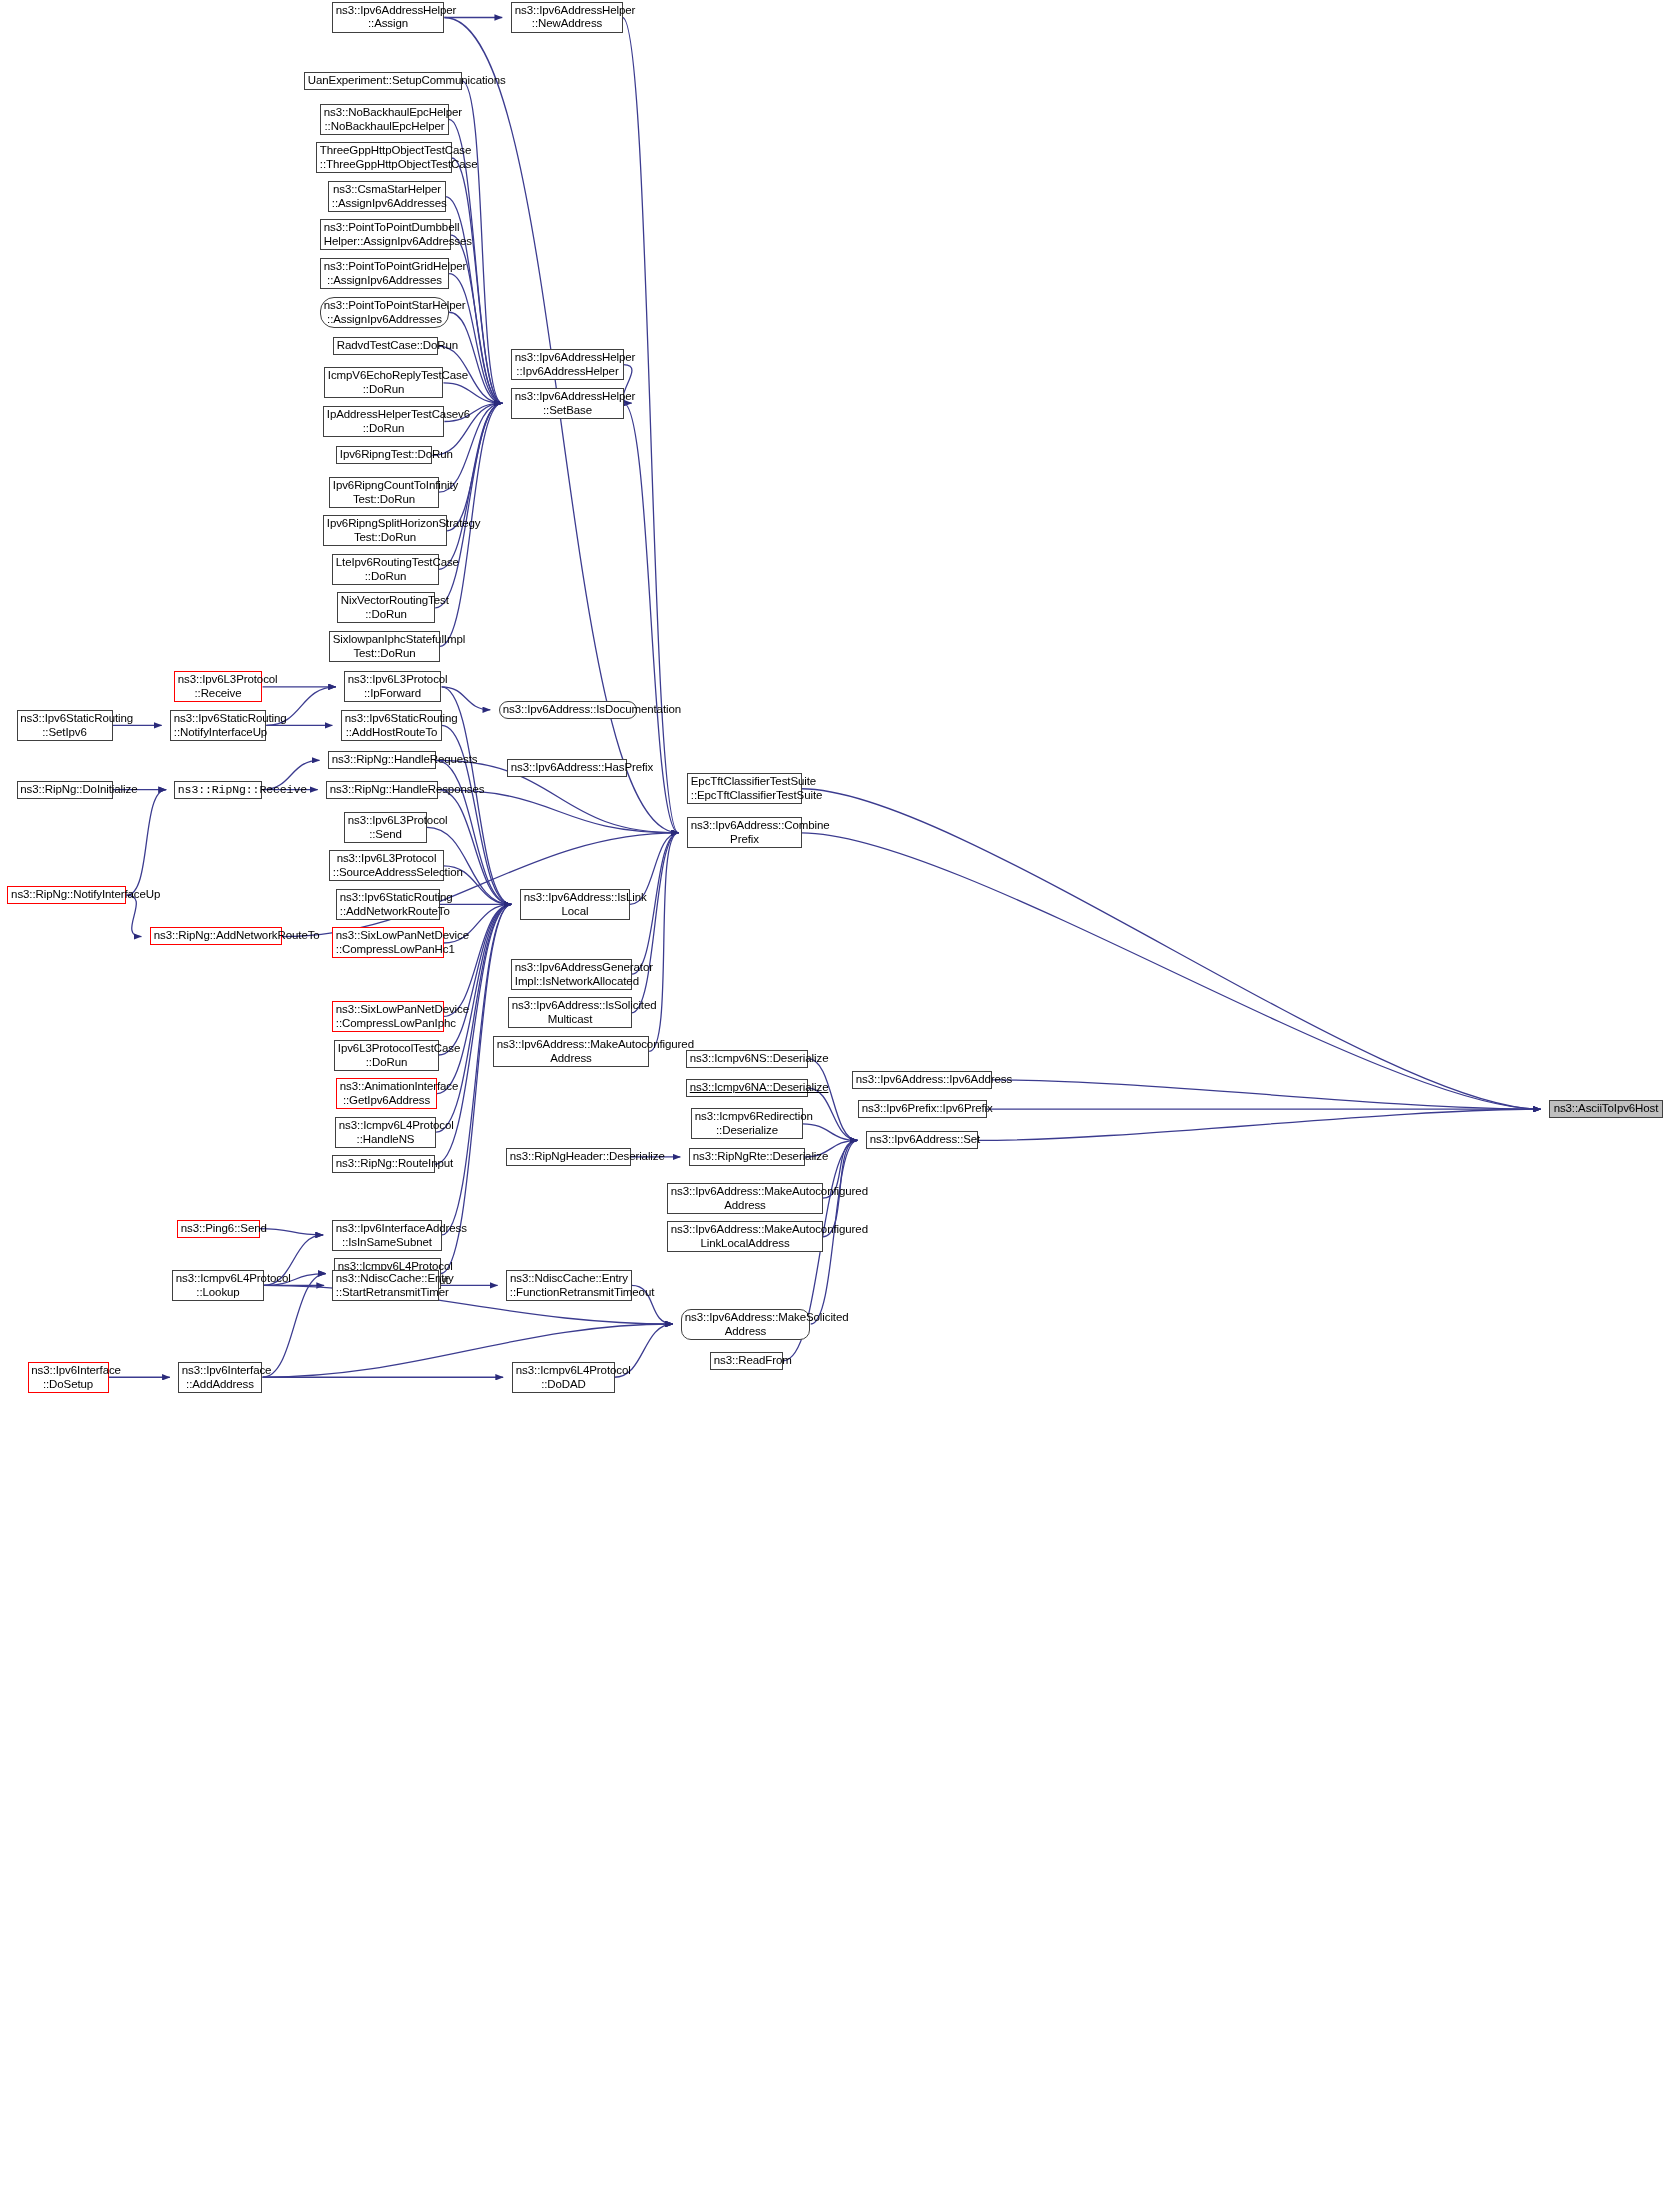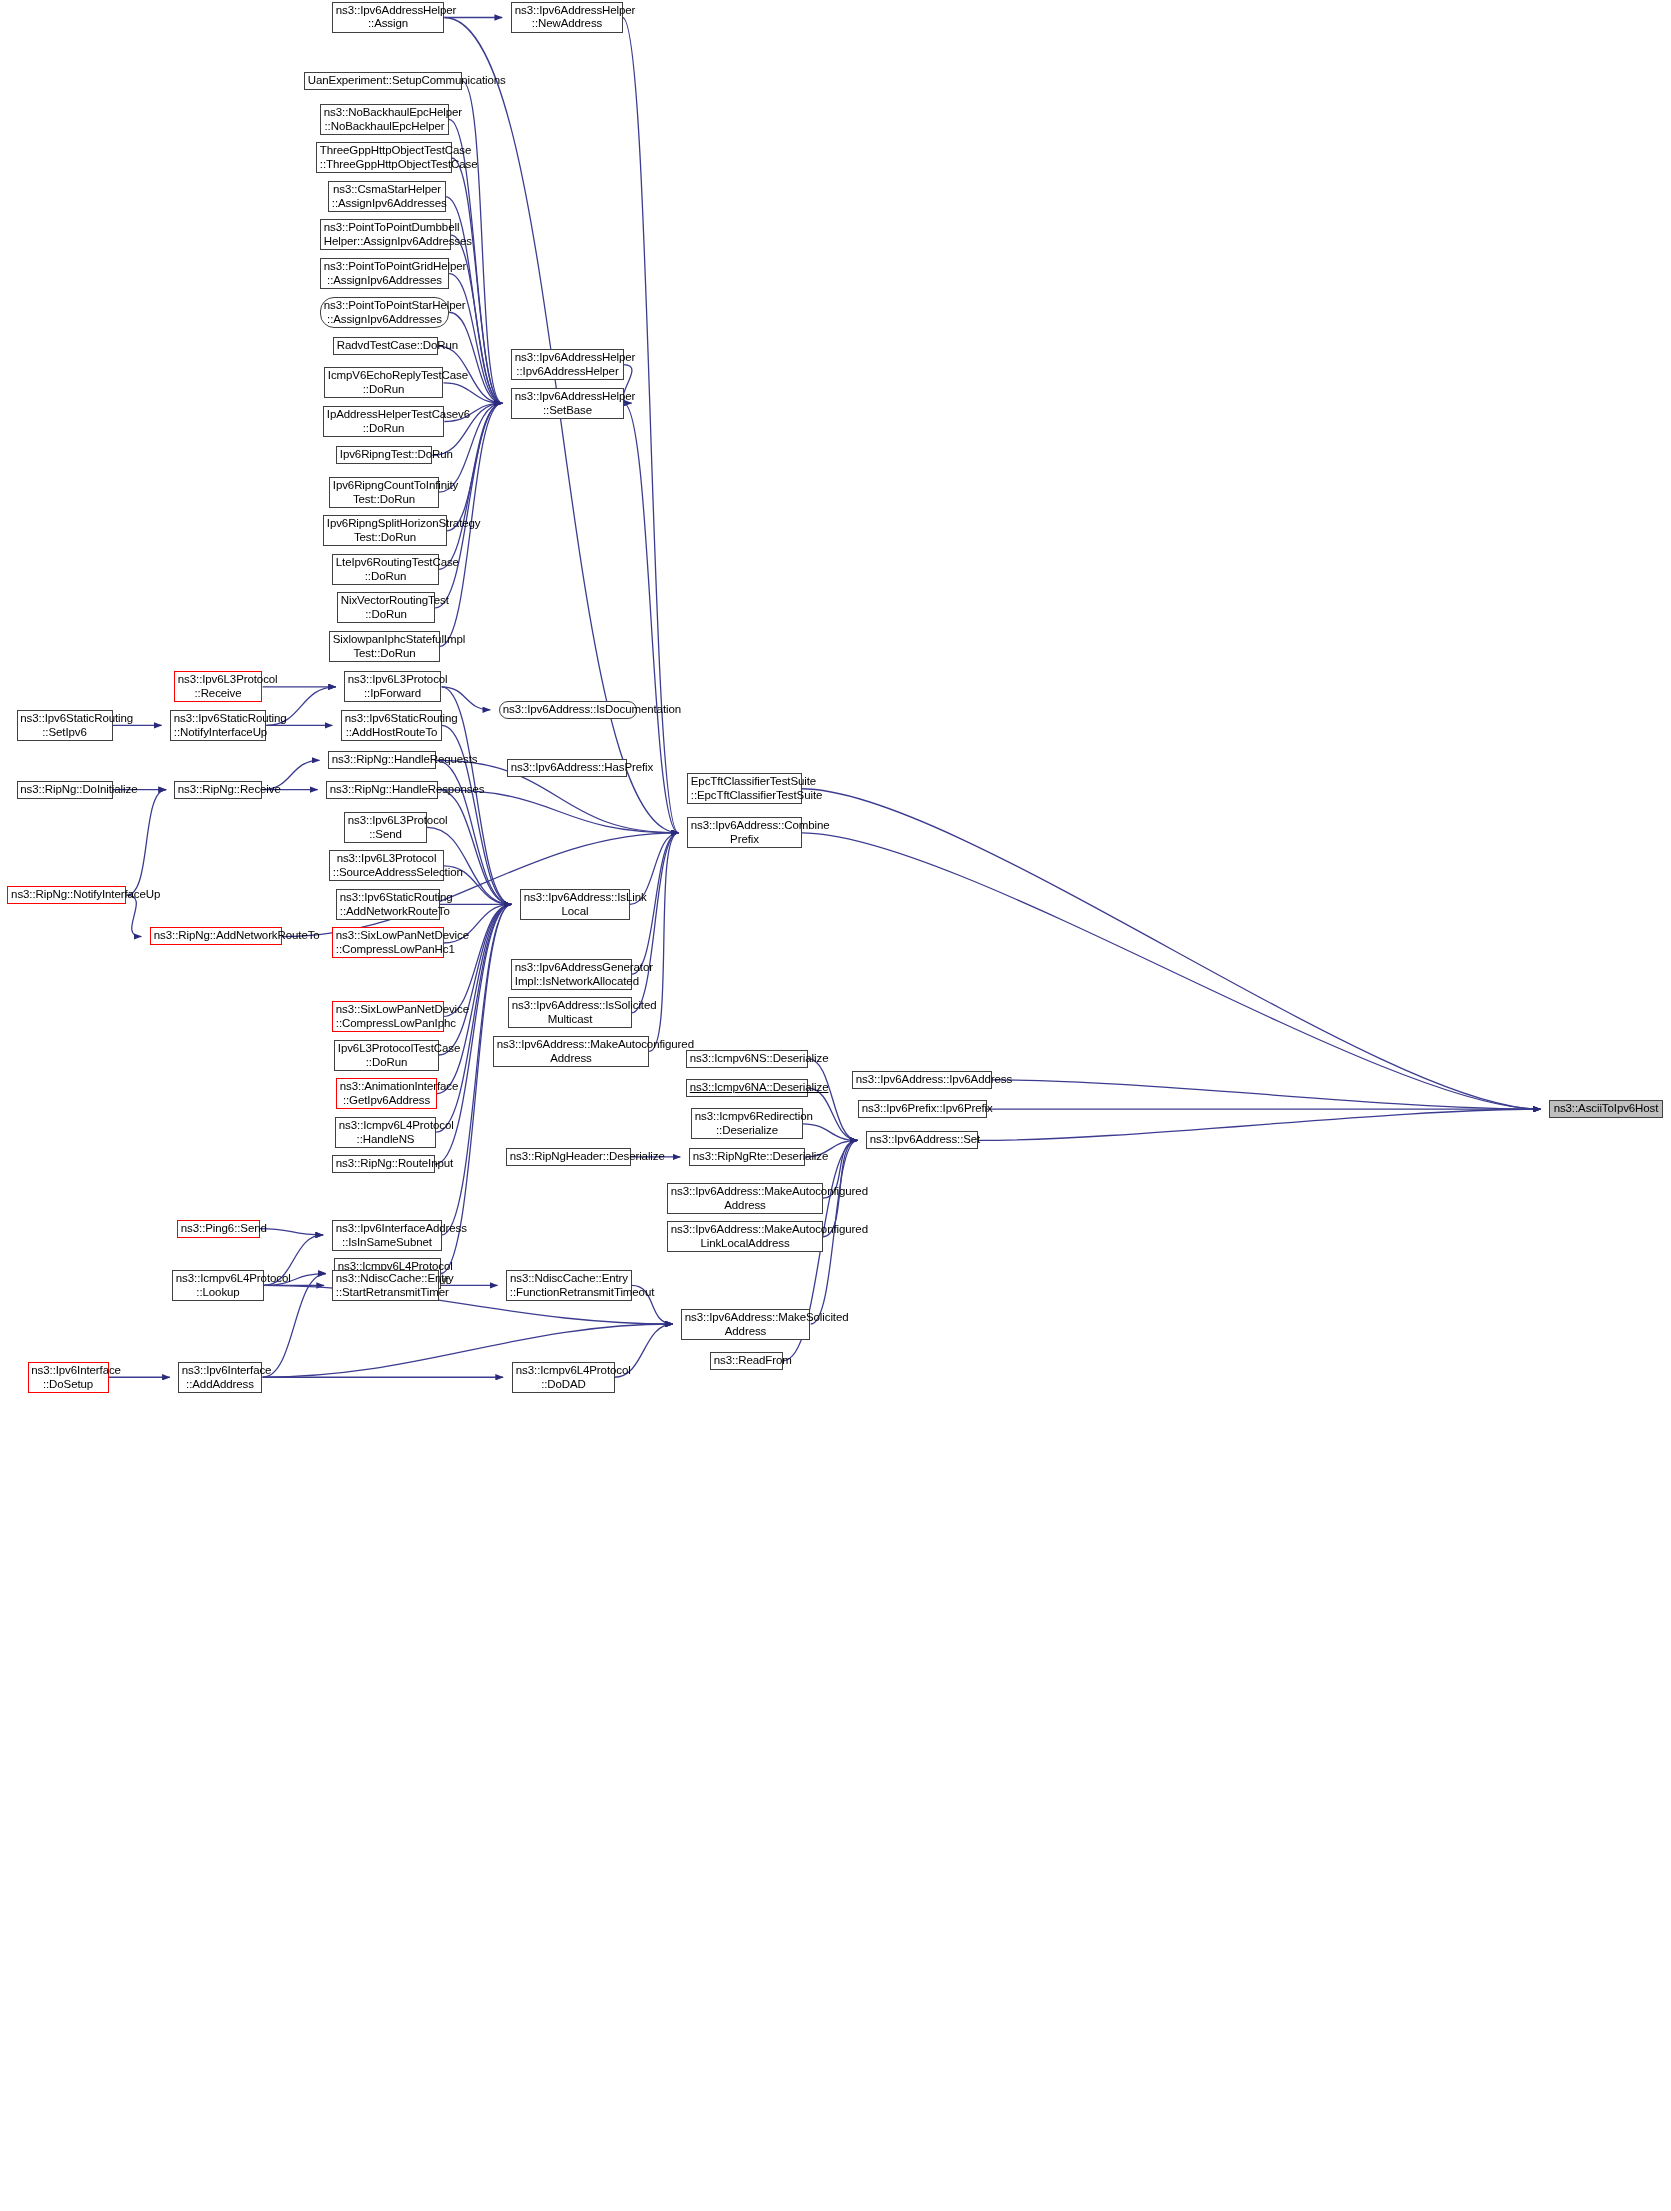--- a/index.html
+++ b/index.html
@@ -169,21 +169,21 @@
 ::IpForward</span></div>
       <div class="node" style="left: 16.5px; top: 710px; width: 96px; height: 31px;"><span>ns3::Ipv6StaticRouting
 ::SetIpv6</span></div>
       <div class="node" style="left: 170px; top: 710px; width: 96px; height: 31px;"><span>ns3::Ipv6StaticRouting
 ::NotifyInterfaceUp</span></div>
       <div class="node" style="left: 341px; top: 710px; width: 101px; height: 31px;"><span>ns3::Ipv6StaticRouting
 ::AddHostRouteTo</span></div>
       <div class="node" style="left: 499px; top: 701px; width: 138px; height: 18.4px; border-radius: 9px;"><span>ns3::Ipv6Address::IsDocumentation</span></div>
       <div class="node" style="left: 328px; top: 751px; width: 108px; height: 18.4px;"><span>ns3::RipNg::HandleRequests</span></div>
       <div class="node" style="left: 16.5px; top: 781px; width: 96px; height: 18.4px;"><span>ns3::RipNg::DoInitialize</span></div>
-      <div class="node" style="left: 174px; top: 781px; width: 88px; height: 18.4px;"><span>ns3::RipNg::Receive</span></div>
+      <div class="node" style="left: 174px; top: 781px; width: 88px; height: 18.4px; font-family: Liberation Mono, monospace;"><span>ns3::RipNg::Receive</span></div>
       <div class="node" style="left: 326px; top: 781px; width: 112px; height: 18.4px;"><span>ns3::RipNg::HandleResponses</span></div>
       <div class="node" style="left: 507px; top: 759px; width: 120px; height: 18.4px;"><span>ns3::Ipv6Address::HasPrefix</span></div>
       <div class="node" style="left: 344px; top: 812px; width: 83px; height: 31px;"><span>ns3::Ipv6L3Protocol
 ::Send</span></div>
       <div class="node" style="left: 329px; top: 850px; width: 115px; height: 31px;"><span>ns3::Ipv6L3Protocol
 ::SourceAddressSelection</span></div>
       <div class="node" style="left: 336px; top: 889px; width: 104px; height: 31px;"><span>ns3::Ipv6StaticRouting
 ::AddNetworkRouteTo</span></div>
       <div class="node red" style="left: 7.3px; top: 886px; width: 119px; height: 18.4px;"><span>ns3::RipNg::NotifyInterfaceUp</span></div>
       <div class="node red" style="left: 150px; top: 927px; width: 132px; height: 18.4px;"><span>ns3::RipNg::AddNetworkRouteTo</span></div>
@@ -228,21 +228,21 @@
       <div class="node" style="left: 332px; top: 1220px; width: 110px; height: 31px;"><span>ns3::Ipv6InterfaceAddress
 ::IsInSameSubnet</span></div>
       <div class="node" style="left: 334px; top: 1258px; width: 107px; height: 31px;"><span>ns3::Icmpv6L4Protocol
 ::FunctionDadTimeout</span></div>
       <div class="node" style="left: 172px; top: 1270px; width: 92px; height: 31px;"><span>ns3::Icmpv6L4Protocol
 ::Lookup</span></div>
       <div class="node" style="left: 332px; top: 1270px; width: 107px; height: 31px;"><span>ns3::NdiscCache::Entry
 ::StartRetransmitTimer</span></div>
       <div class="node" style="left: 506px; top: 1270px; width: 126px; height: 31px;"><span>ns3::NdiscCache::Entry
 ::FunctionRetransmitTimeout</span></div>
-      <div class="node" style="left: 681px; top: 1309px; width: 129px; height: 31px;"><span>ns3::Ipv6Address::MakeSolicited
+      <div class="node" style="left: 681px; top: 1309px; width: 129px; height: 31px; border-radius: 10px;"><span>ns3::Ipv6Address::MakeSolicited
 Address</span></div>
       <div class="node" style="left: 710px; top: 1352px; width: 73px; height: 18.4px;"><span>ns3::ReadFrom</span></div>
       <div class="node red" style="left: 27.5px; top: 1362px; width: 81px; height: 31px;"><span>ns3::Ipv6Interface
 ::DoSetup</span></div>
       <div class="node" style="left: 178px; top: 1362px; width: 84px; height: 31px;"><span>ns3::Ipv6Interface
 ::AddAddress</span></div>
       <div class="node" style="left: 512px; top: 1362px; width: 103px; height: 31px;"><span>ns3::Icmpv6L4Protocol
 ::DoDAD</span></div>
     </div>
 </div>

